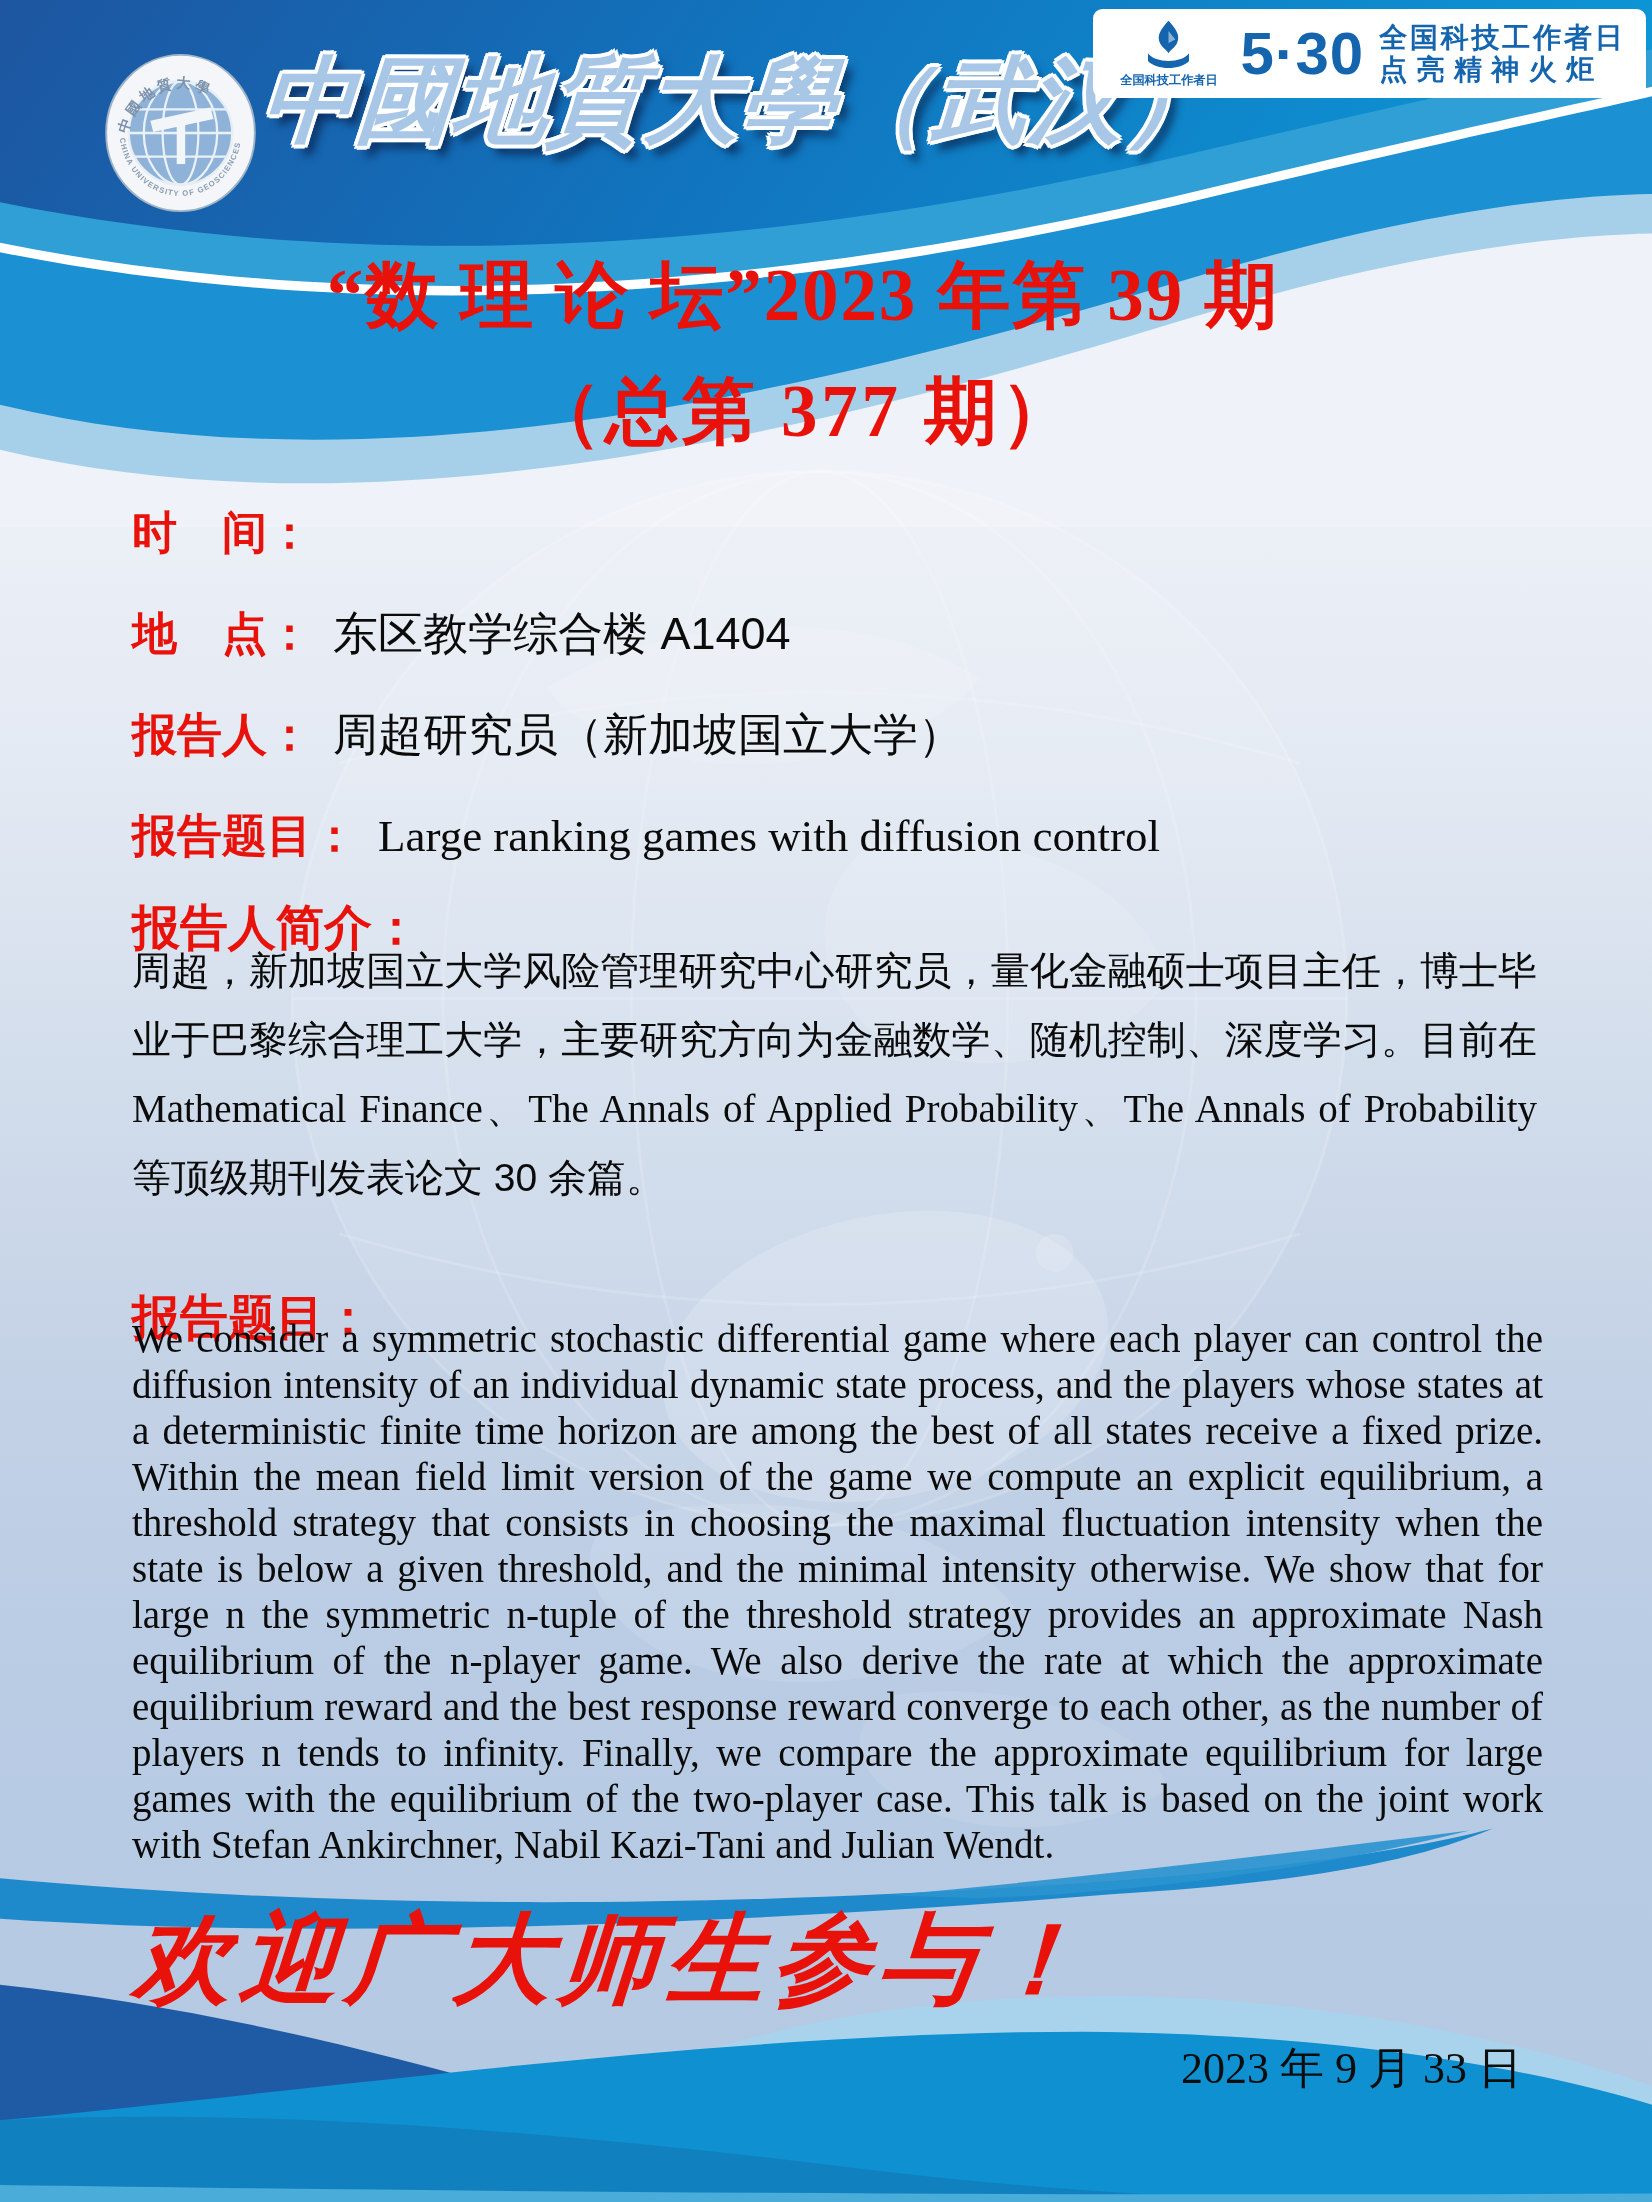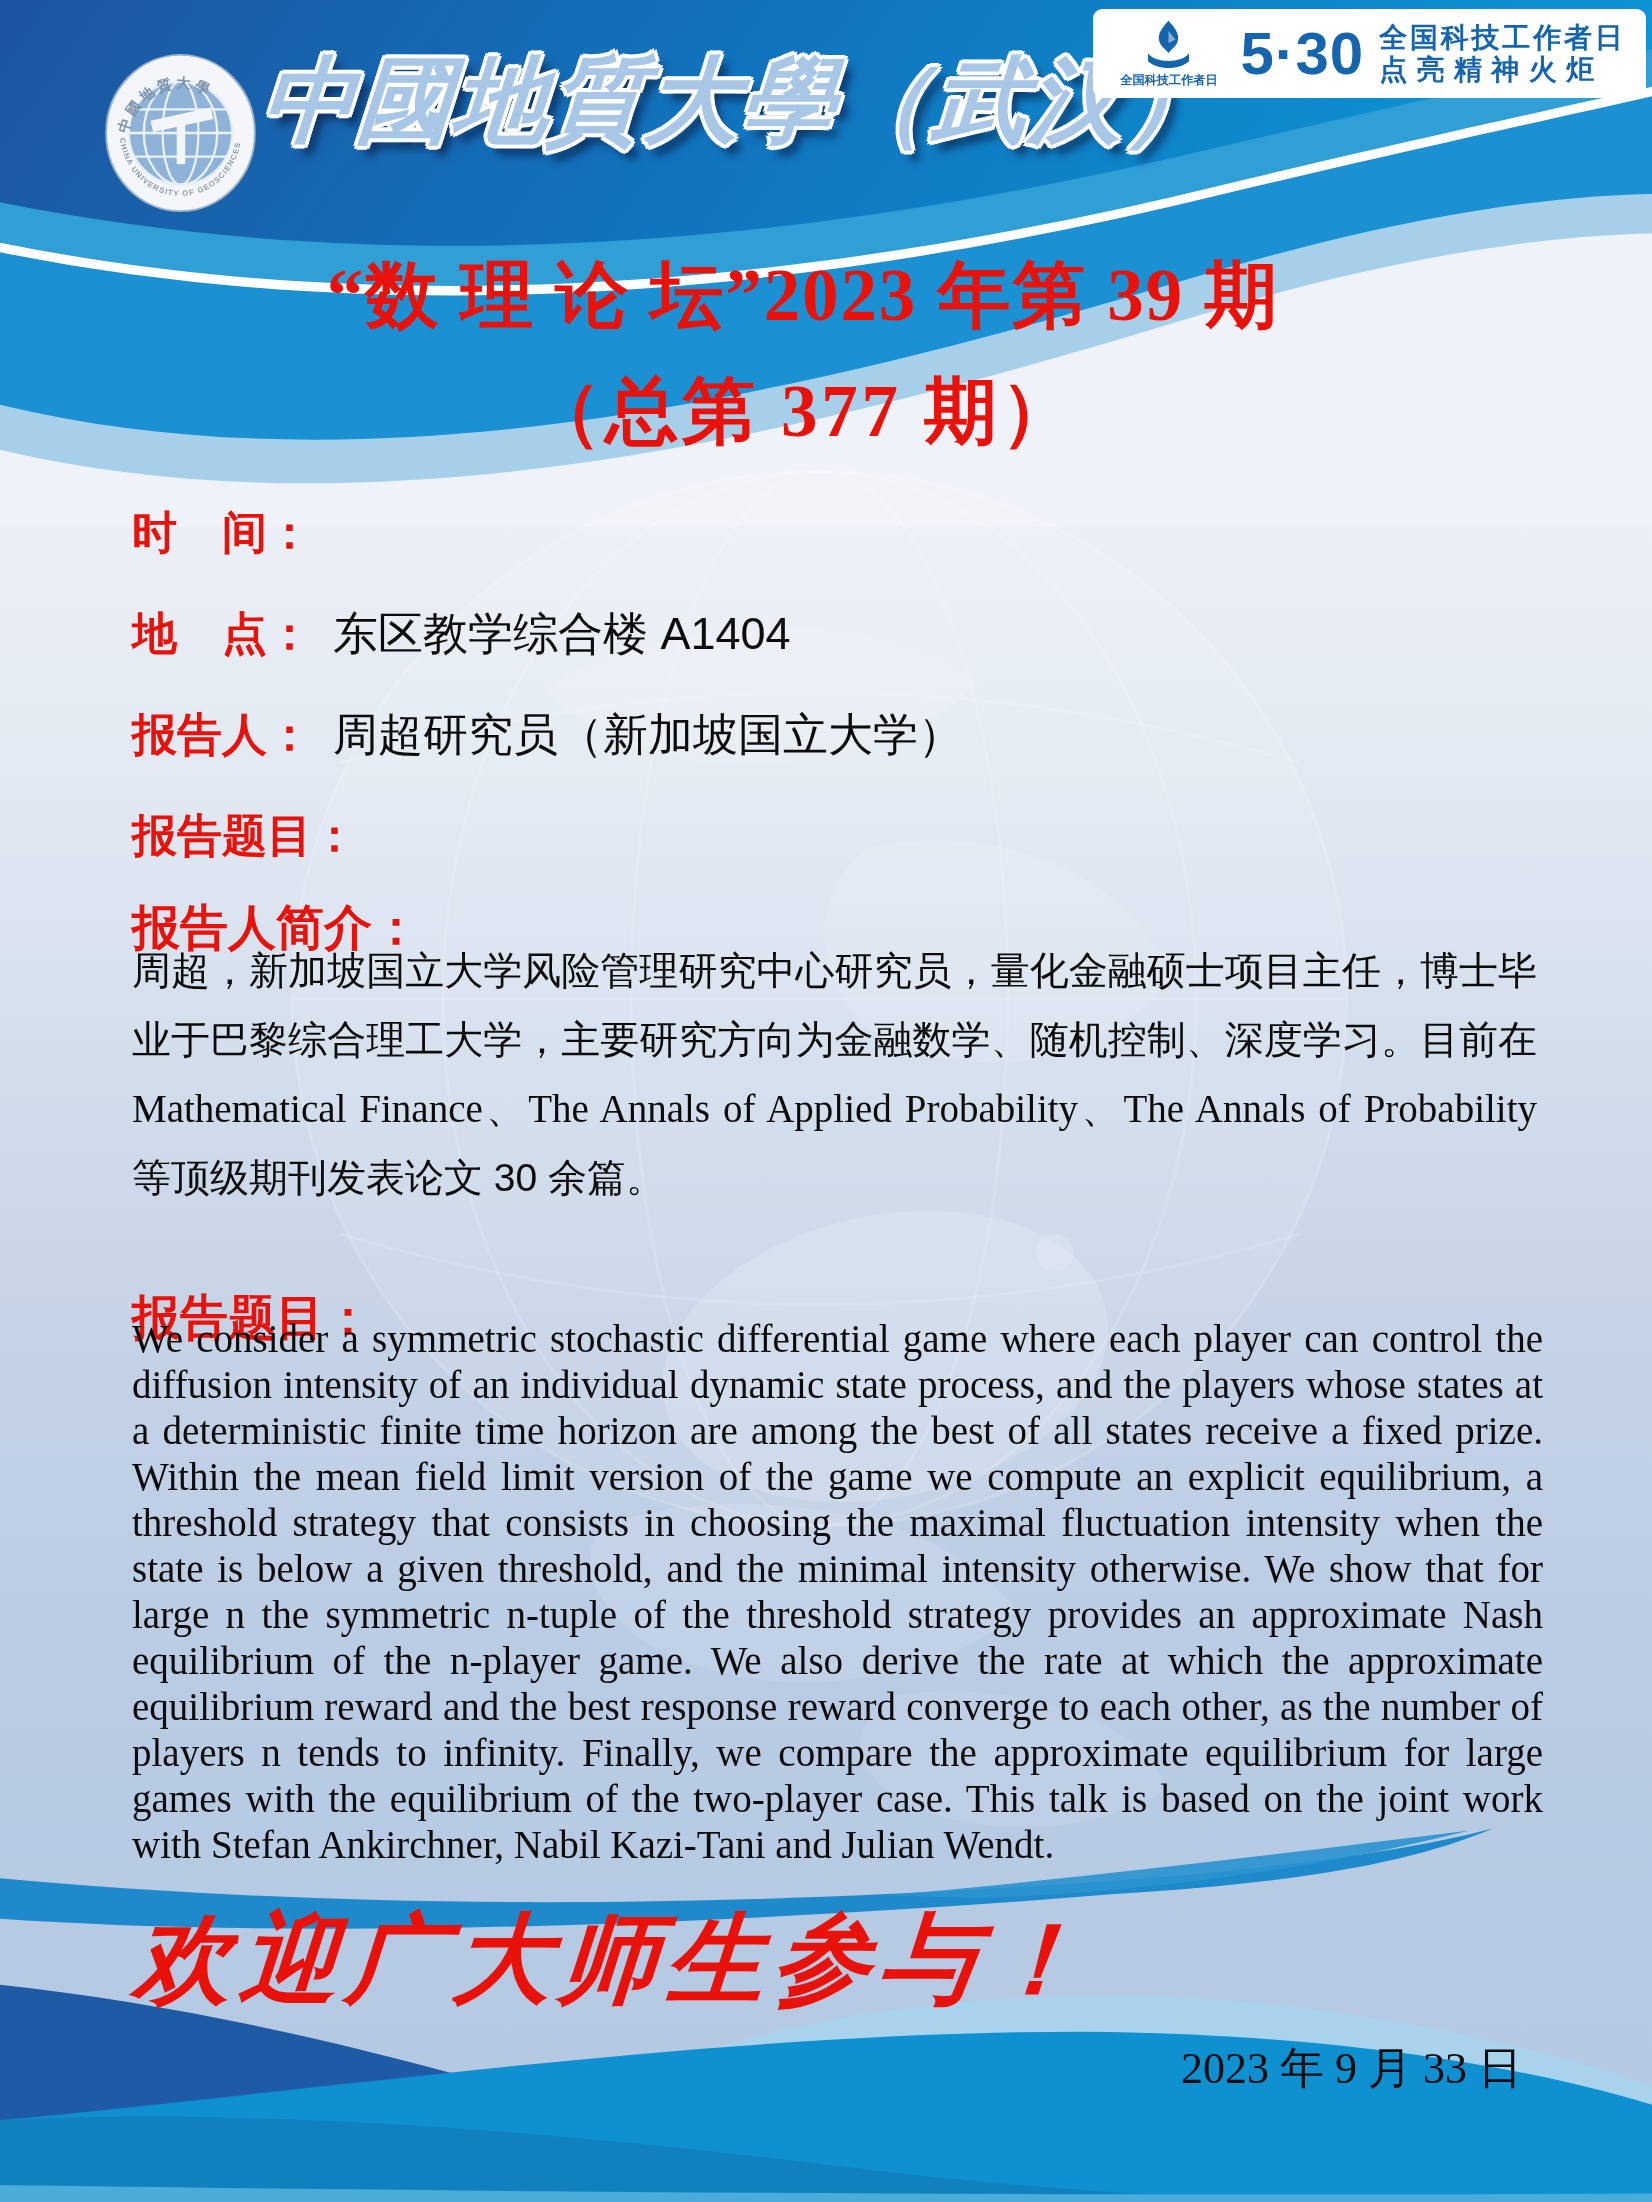--- a/index.html
+++ b/index.html
@@ -176,20 +176,21 @@
     <div class="info-line">
       <span class="info-label">地　点：</span>
       <span class="info-value v-sans">东区教学综合楼 A1404</span>
     </div>
     <div class="info-line">
       <span class="info-label">报告人：</span>
       <span class="info-value v-sans">周超研究员（新加坡国立大学）</span>
     </div>
     <div class="info-line">
       <span class="info-label">报告题目：</span>
+      <span class="info-value v-serif">Large ranking games with diffusion control</span>
     </div>
   </div>
 
   <div class="abs sec-heading bio-heading">报告人简介：</div>
   <div class="abs bio-text"><span>周超，新加坡国立大学风险管理研究中心研究员，量化金融硕士项目主任，博士毕业于巴黎综合理工大学，主要研究方向为金融数学、随机控制、深度学习。目前在 </span><span class="bio-en">Mathematical Finance、The Annals of Applied Probability、The Annals of Probability</span><span> 等顶级期刊发表论文 30 余篇。</span></div>
 
   <div class="abs sec-heading abs-heading">报告题目：</div>
   <div class="abs abstract-text">We consider a symmetric stochastic differential game where each player can control the diffusion intensity of an individual dynamic state process, and the players whose states at a deterministic finite time horizon are among the best of all states receive a fixed prize. Within the mean field limit version of the game we compute an explicit equilibrium, a threshold strategy that consists in choosing the maximal fluctuation intensity when the state is below a given threshold, and the minimal intensity otherwise. We show that for large n the symmetric n-tuple of the threshold strategy provides an approximate Nash equilibrium of the n-player game. We also derive the rate at which the approximate equilibrium reward and the best response reward converge to each other, as the number of players n tends to infinity. Finally, we compare the approximate equilibrium for large games with the equilibrium of the two-player case. This talk is based on the joint work with Stefan Ankirchner, Nabil Kazi-Tani and Julian Wendt.</div>
 
   <svg class="abs bottom-waves" viewBox="0 0 1755 439" preserveAspectRatio="none">

